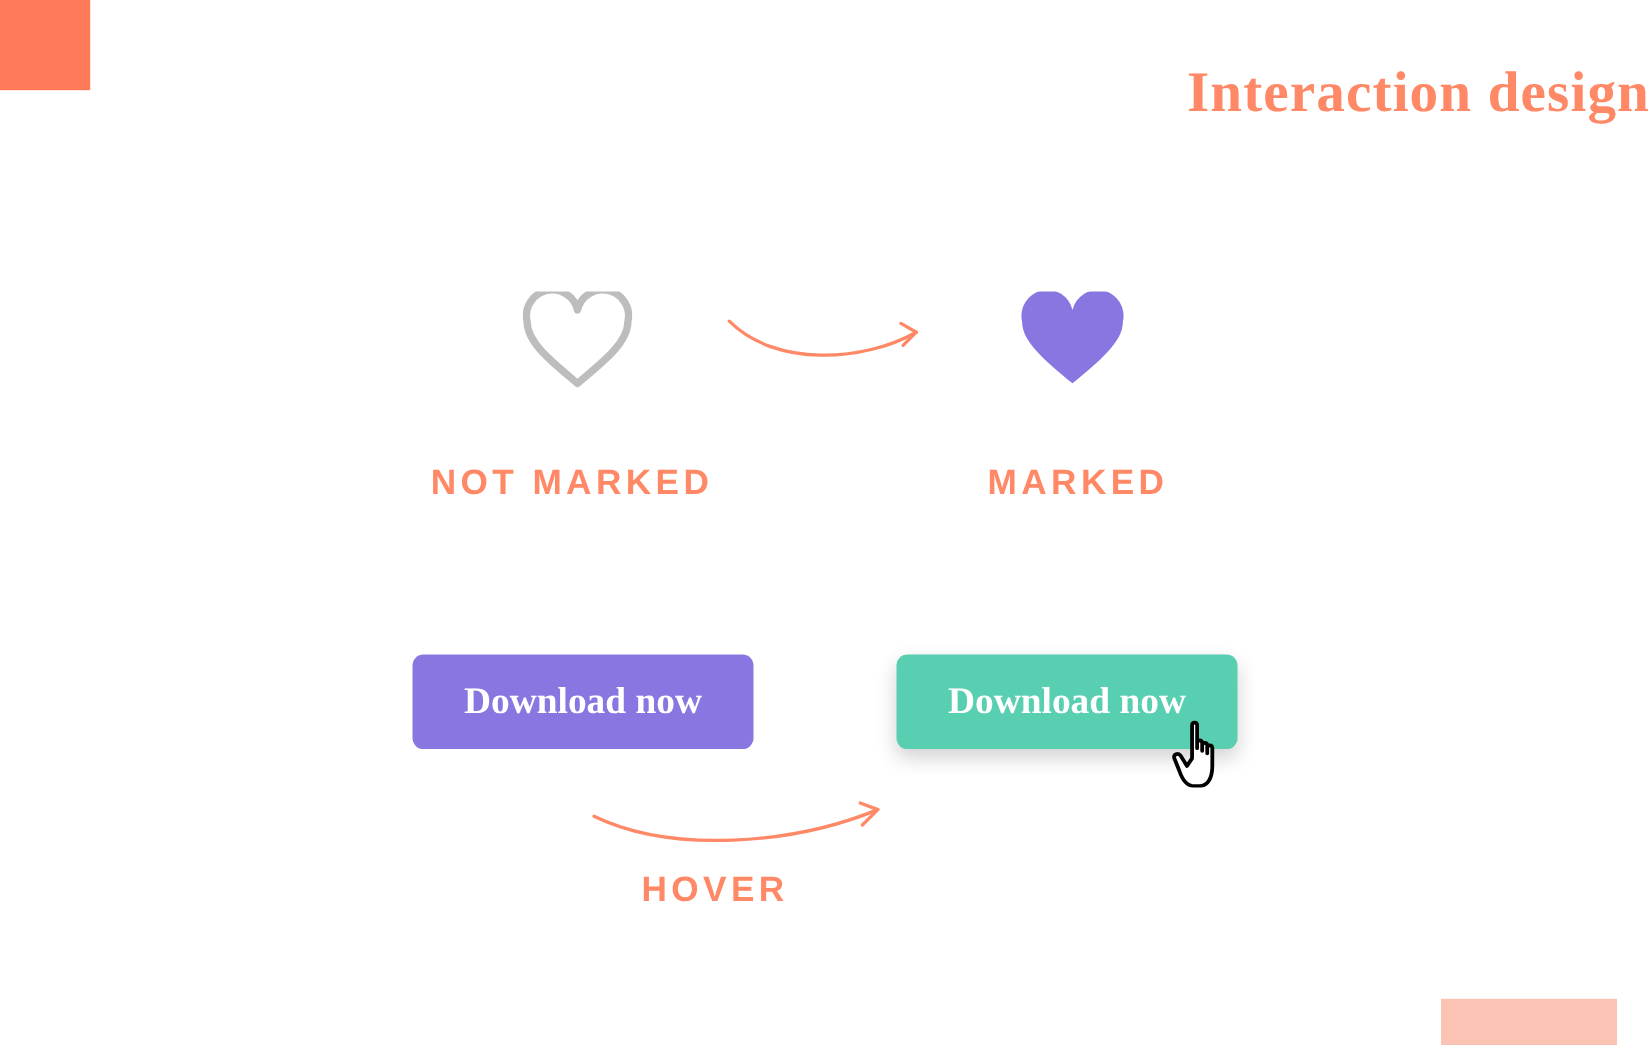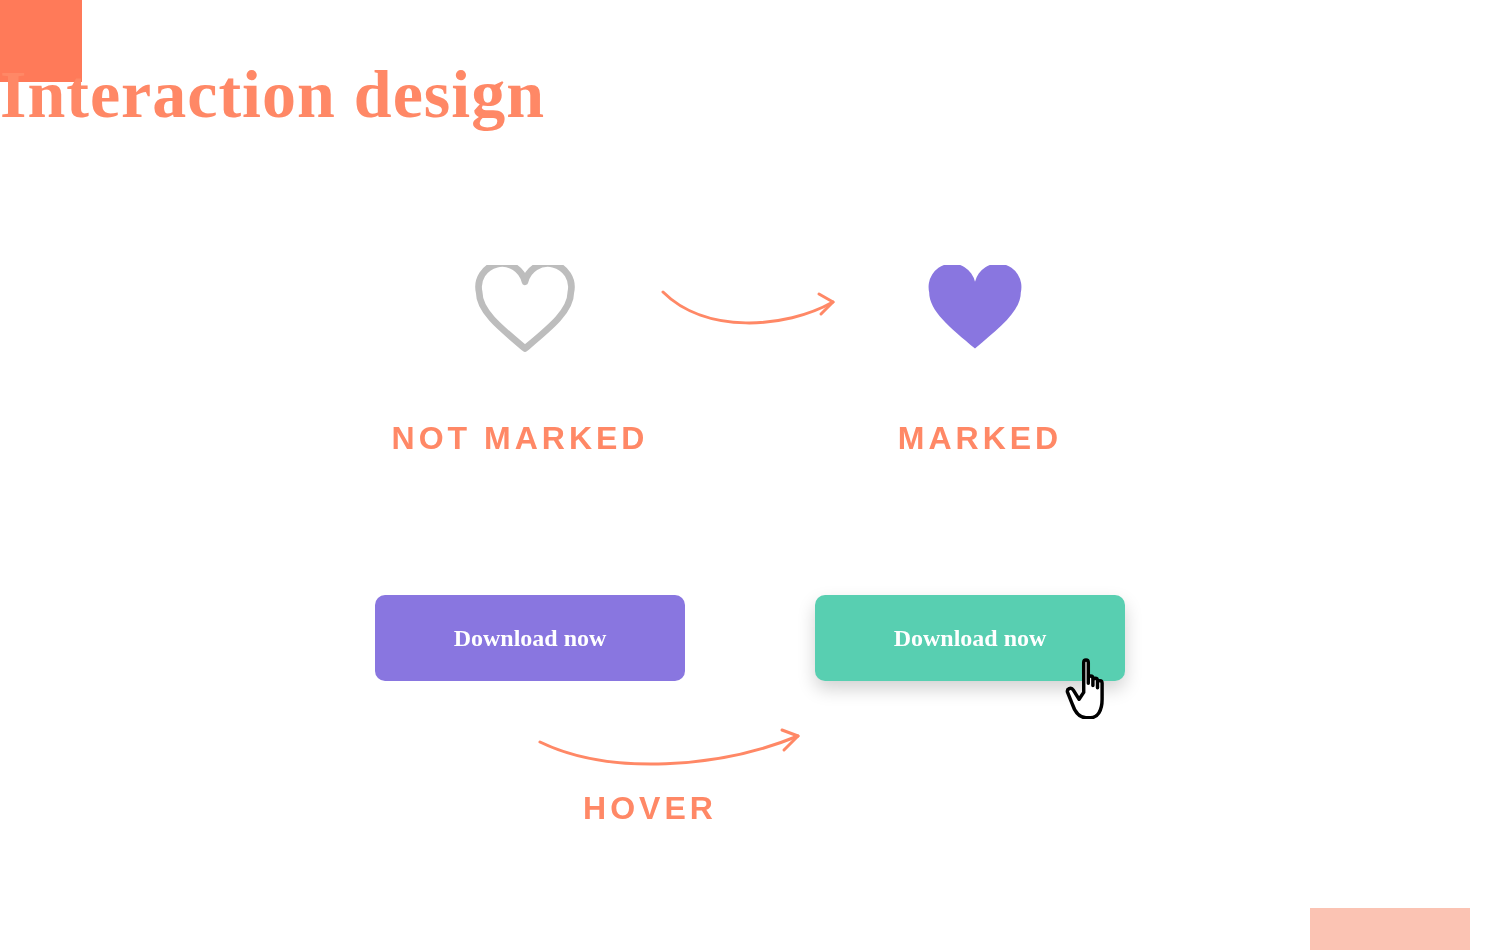--- a/index.html
+++ b/index.html
@@ -20,23 +20,23 @@
     width: 300px; height: 230px;
     z-index: -1;
   }
   .deco-br-bar {
     position: absolute; right: 30px; bottom: 0;
     width: 160px; height: 42px; background: #FBC3B3;
   }
 
   .title {
     position: absolute; top: 55px; left: 0; right: 0;
-    text-align: left;
+    text-align: right;
     font-weight: bold;
-    font-size: 68px;
+    font-size: 52px;
     color: #FF8866;
     letter-spacing: 1px;
   }
 
   .row { position: absolute; left: 0; right: 0; display: flex; justify-content: center; align-items: center; }
   .row-hearts { top: 265px; gap: 60px; }
   .row-labels-1 { top: 420px; gap: 200px; }
   .row-buttons { top: 595px; gap: 130px; }
   .row-arrow-2 { top: 718px; }
   .row-labels-2 { top: 790px; gap: 210px; }
@@ -51,21 +51,21 @@
     color: #FF8866;
     text-transform: uppercase;
     width: 260px; text-align: center;
   }
 
   .btn {
     width: 310px; height: 86px;
     border-radius: 10px;
     display: flex; align-items: center; justify-content: center;
     font-family: Georgia, 'Times New Roman', serif;
-    font-size: 24px; font-weight: bold;
+    font-size: 34px; font-weight: bold;
     color: #ffffff;
     position: relative;
   }
   .btn-active { background: #8976E0; }
   .btn-hover  { background: #58CFB1; box-shadow: 0 8px 18px rgba(0,0,0,0.18); }
 
   .cursor-wrap {
     position: absolute; right: 14px; bottom: -44px;
   }
 

